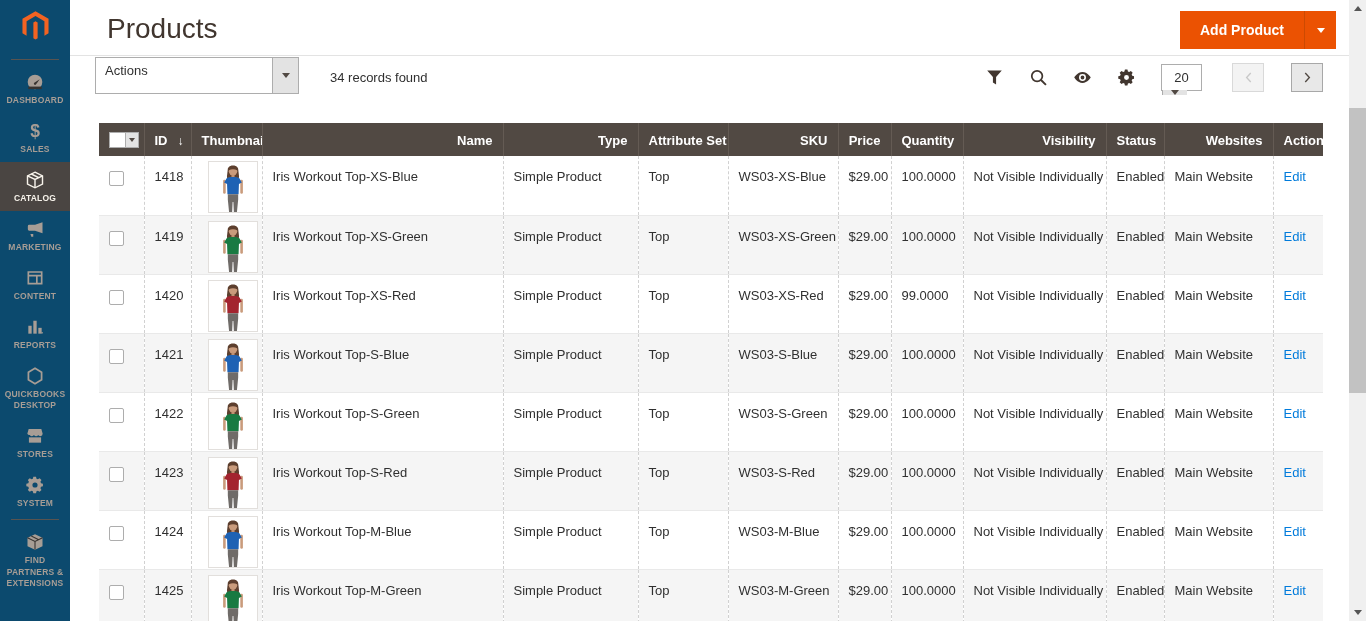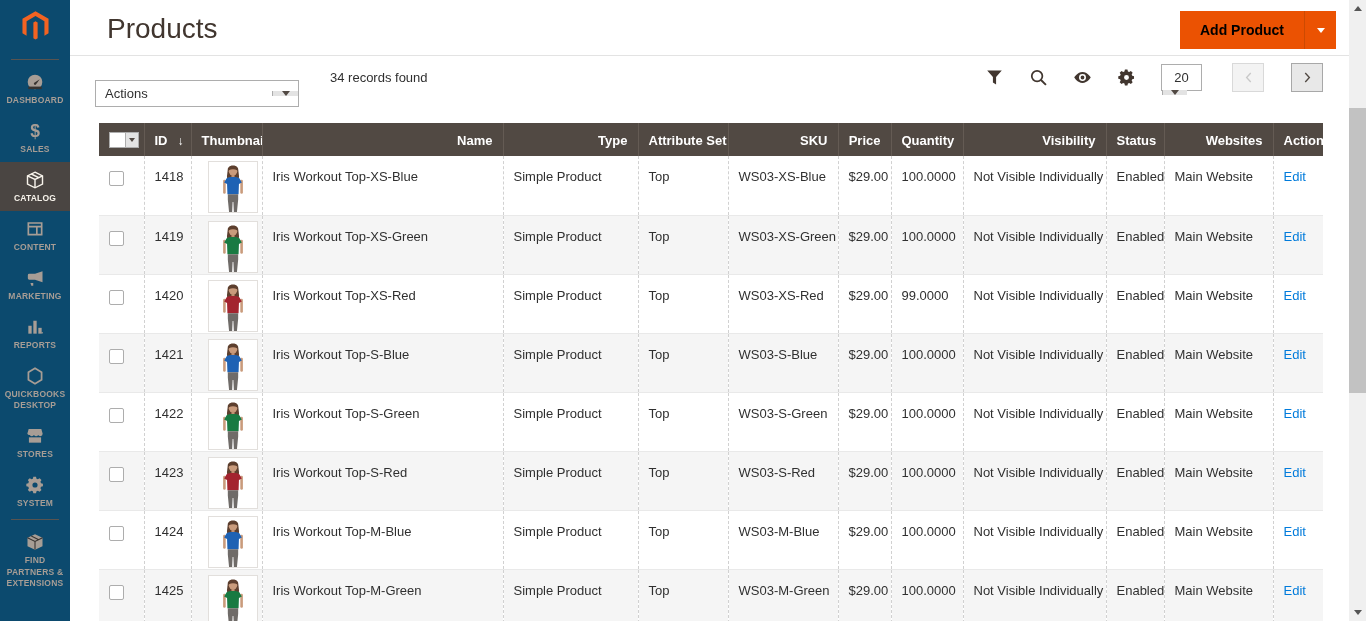--- a/index.html
+++ b/index.html
@@ -16,30 +16,30 @@
   .menu-item.active { background:#4a4542; color:#f7f3eb; }
   .menu-item svg { width:20px; height:20px; margin-bottom:3px; flex:none; }
   .menu-label { font-size:8.5px; line-height:1.3; text-align:center; letter-spacing:.2px; font-weight:600; }
 
   
   .main { position:absolute; left:70px; top:0; width:1279px; height:621px; background:#fff; }
 
   .page-header { position:relative; height:56px; border-bottom:1px solid #e3e3e3; background:#fff; }
   .page-title { position:absolute; left:29px; top:13px; font-size:28px; font-weight:400; color:#41362f;margin-left:8px; }
   .add-btn { position:absolute; right:13px; top:11px; height:38px; background:#eb5202; display:flex; cursor:pointer; }
-  .add-btn-main { padding:0 20px; line-height:38px; color:#000000; font-size:14px; font-weight:700; }
+  .add-btn-main { padding:0 20px; line-height:38px; color:#ffffff; font-size:14px; font-weight:700; }
   .add-btn-arrow { width:32px; border-left:1px solid #cc4a02; display:flex; align-items:center; justify-content:center; }
 
   .caret { width:0; height:0; border-left:4px solid transparent; border-right:4px solid transparent; border-top:5px solid #514943; }
   .caret.white { border-top-color:#fff; }
 
   
   .grid-toolbar { position:relative; height:67px; background:#fff; }
-  .actions-select { position:absolute; left:25px; top:24px; width:204px; height:27px;
-    border:1px solid #adadad; background:#fff; display:flex; cursor:pointer;align-items:center; }
+  .actions-select { position:absolute; left:25px; top:1px; width:204px; height:37px;
+    border:1px solid #adadad; background:#fff; display:flex; cursor:pointer; }
   .actions-label { flex:1; font-size:13px; color:#303030; line-height:25px; padding-left:9px; }
   .select-arrow { width:26px; background:#e3e3e3; border-left:1px solid #adadad;
     display:flex; align-items:center; justify-content:center; }
   .records { position:absolute; left:260px; top:14px; font-size:13px; color:#303030;text-align:right; }
 
   .toolbar-right { position:absolute; right:26px; top:7px; display:flex; align-items:center; }
   .tool-icon { width:19px; height:19px; color:#41362f; margin-right:25px; cursor:pointer; }
   .tool-icon svg { width:100%; height:100%; }
   .per-page { display:flex; height:27px; border:1px solid #adadad; margin-right:30px; cursor:pointer;flex-direction:column; }
   .per-page-value { width:39px; background:#fff; font-size:13px; color:#303030; text-align:center; line-height:25px; }
@@ -117,31 +117,31 @@
     <svg style="width:20px;height:20px;margin-bottom:3px" viewBox="0 0 24 24" fill="none" stroke="currentColor" stroke-width="1.7">
             <path d="M12 2.6 21 7v10l-9 4.4L3 17V7l9-4.4z"></path>
             <path d="M3 7l9 4.4L21 7M12 11.4V21M7.5 4.8l9 4.4"></path>
           </svg>
     <span class="menu-label">CATALOG</span>
   </div>
 
 
   <div class="menu-item">
     <svg style="width:20px;height:20px;margin-bottom:3px" viewBox="0 0 24 24" fill="currentColor">
-            <path fill-rule="evenodd" d="M3 3.8h18v16H3v-16zm2 2v2.4h14V5.8H5zm0 4.4v7.6h8.2v-7.6H5zm10.2 0v7.6H19v-7.6h-3.8z"></path>
-          </svg>
-    <span class="menu-label">CONTENT</span>
-  </div>
-
-  <div class="menu-item">
-    <svg style="width:20px;height:20px;margin-bottom:3px" viewBox="0 0 24 24" fill="currentColor">
             <path d="M21 4v13l-9-3H5a1.6 1.6 0 0 1-1.6-1.6V8.6A1.6 1.6 0 0 1 5 7h7l9-3z"></path>
             <path d="M6.5 18h3.4v3.4H7.6z"></path>
           </svg>
     <span class="menu-label">MARKETING</span>
+  </div>
+
+  <div class="menu-item">
+    <svg style="width:20px;height:20px;margin-bottom:3px" viewBox="0 0 24 24" fill="currentColor">
+            <path fill-rule="evenodd" d="M3 3.8h18v16H3v-16zm2 2v2.4h14V5.8H5zm0 4.4v7.6h8.2v-7.6H5zm10.2 0v7.6H19v-7.6h-3.8z"></path>
+          </svg>
+    <span class="menu-label">CONTENT</span>
   </div>
 
   <div class="menu-item">
     <svg style="width:20px;height:20px;margin-bottom:3px" viewBox="0 0 24 24" fill="currentColor">
             <rect x="4" y="10.5" width="4" height="9.5"></rect>
             <rect x="10" y="4.5" width="4" height="15.5"></rect>
             <rect x="16" y="13" width="4" height="7"></rect>
             <circle cx="20.5" cy="19" r="1"></circle>
           </svg>
     <span class="menu-label">REPORTS</span>

